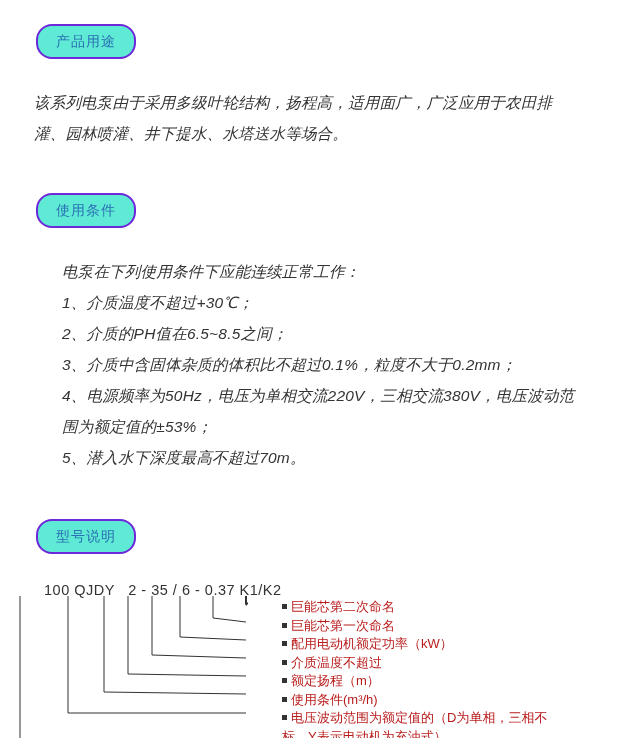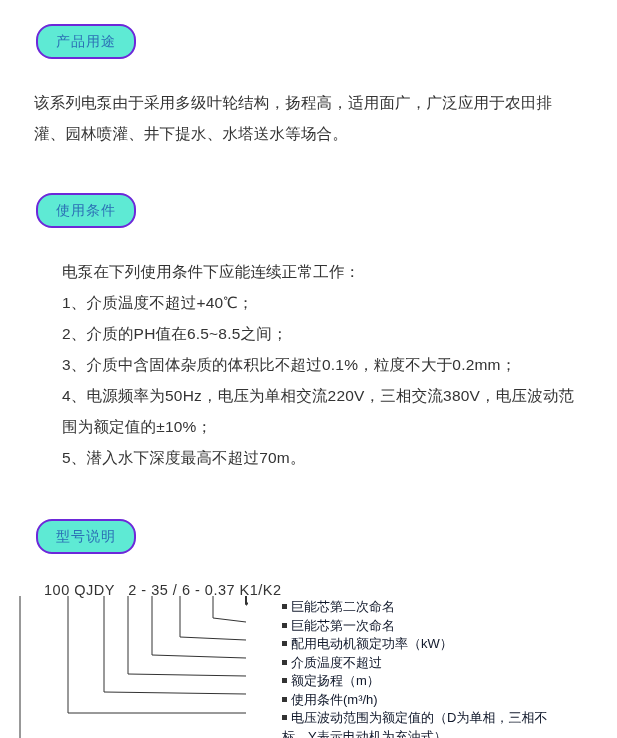--- a/index.html
+++ b/index.html
@@ -36,20 +36,21 @@
   .tag-row.t1 { padding-top: 24px; }
   .tag-row.t2 { padding-top: 44px; }
   .tag-row.t3 { padding-top: 46px; }
 
   .body-text {
     padding: 0 34px 0 34px;
     font-size: 15.5px;
     line-height: 31px;
     color: #333333;
     letter-spacing: 0.2px;
+    font-style: italic;
   }
   .body-text.p1 {
     margin-top: 28px;
   }
   .body-text.p2 {
     margin-top: 28px;
     margin-left: 28px;
   }
   .body-text p {
     margin: 0;
@@ -79,21 +80,21 @@
     left: 0;
   }
   .labels {
     position: absolute;
     left: 282px;
     top: 16px;
   }
   .labels div {
     font-size: 13px;
     line-height: 18.5px;
-    color: #0f172a;
+    color: #b91c1c;
     white-space: nowrap;
   }
   .labels div.two-line {
     line-height: 18.5px;
   }
   .bullet {
     display: inline-block;
     width: 5px;
     height: 5px;
     background: #333;
@@ -113,24 +114,24 @@
   <div class="body-text p1">
     <p>该系列电泵由于采用多级叶轮结构，扬程高，适用面广，广泛应用于农田排灌、园林喷灌、井下提水、水塔送水等场合。</p>
   </div>
 
   <div class="tag-row t2">
     <span class="section-tag">使用条件</span>
   </div>
 
   <div class="body-text p2">
     <p>电泵在下列使用条件下应能连续正常工作：</p>
-    <p>1、介质温度不超过+40℃；</p>
+    <p>1、介质温度不超过+30℃；</p>
     <p>2、介质的PH值在6.5~8.5之间；</p>
     <p>3、介质中含固体杂质的体积比不超过0.1%，粒度不大于0.2mm；</p>
-    <p>4、电源频率为50Hz，电压为单相交流220V，三相交流380V，电压波动范围为额定值的±10%；</p>
+    <p>4、电源频率为50Hz，电压为单相交流220V，三相交流380V，电压波动范围为额定值的±53%；</p>
     <p>5、潜入水下深度最高不超过70m。</p>
   </div>
 
   <div class="tag-row t3">
     <span class="section-tag">型号说明</span>
   </div>
 
   <div class="diagram">
     <div class="code-line">100 QJDY   2 - 35 / 6 - 0.37 K1/K2</div>
 

